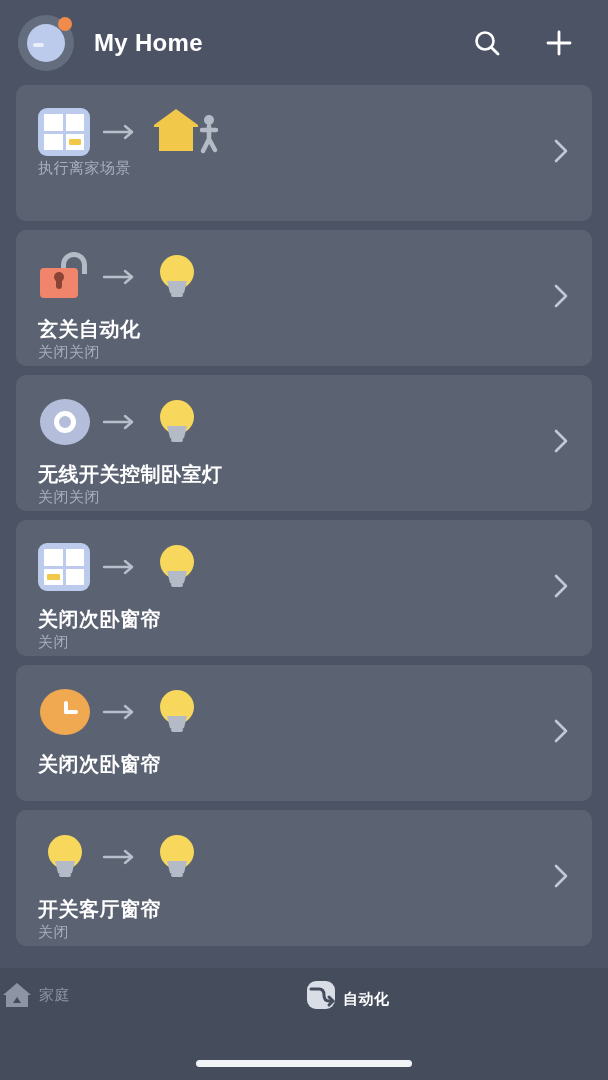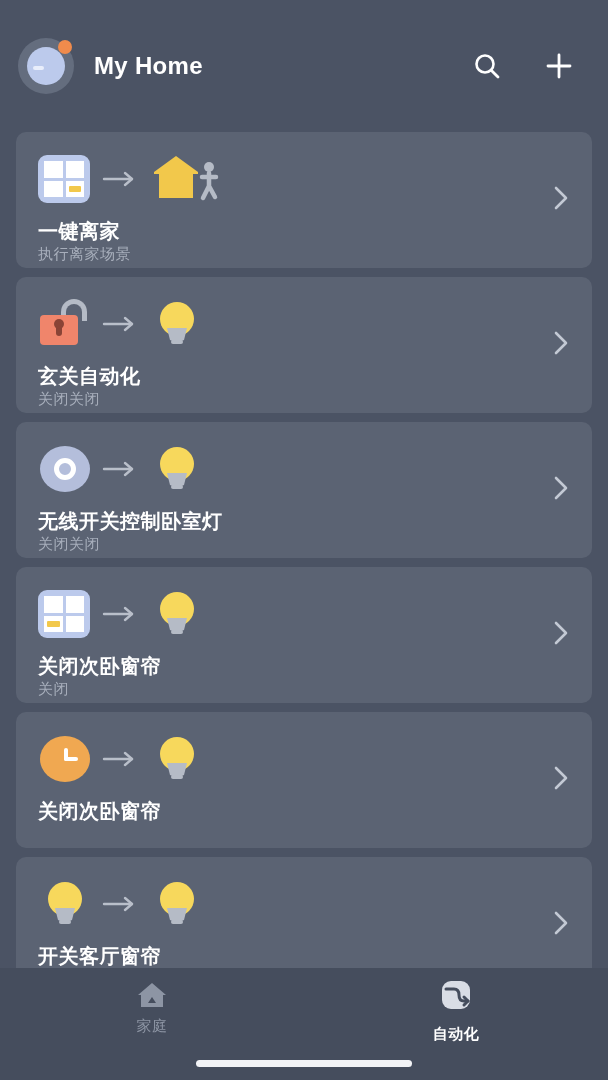--- a/index.html
+++ b/index.html
@@ -6,21 +6,21 @@
   html,body { width:608px; height:1080px; }
   body {
     background:#4b5364;
     font-family:"Liberation Sans","DejaVu Sans",sans-serif;
     overflow:hidden;
     position:relative;
   }
 
   
   .header {
-    height:132px;
+    height:85px;
     display:flex;
     align-items:center;
     padding:0 26px 0 18px;
   }
   .avatar-wrap { position:relative; width:56px; height:56px; flex:0 0 auto; }
   .avatar-ring {
     position:absolute; inset:0;
     border-radius:50%;
     background:#646d7e;
   }
@@ -190,21 +190,21 @@
     left:0; right:0; bottom:0;
     height:112px;
     background:#454d5d;
     display:flex;
     align-items:flex-start;
     padding-top:10px;
   }
   .nav-item {
     flex:1 1 0;
     display:flex;
-    flex-direction:column;
+    flex-direction:row;
     align-items:center;
     gap:5px;
   }
   .nav-icon { width:34px; height:34px; position:relative; }
   .nav-label {
     font-size:15px;
     color:#8d95a4;
     letter-spacing:.5px;
   }
   .nav-item.active .nav-label { color:#ffffff; font-weight:bold;margin-top:8px; }
@@ -267,21 +267,20 @@
       </div>
       <div class="ico-house">
         <svg width="80" height="54" viewBox="0 0 80 54">
           <polygon points="4,20 26,4 48,20 48,22 4,22" fill="#f2c84b"></polygon>
           <rect x="9" y="20" width="34" height="26" fill="#f2c84b"></rect>
           <circle cx="59" cy="15" r="5" fill="#b5bbc6"></circle>
           <path d="M59 21 L59 34 M59 34 L53 46 M59 34 L65 45 M52 25 L66 25" stroke="#b5bbc6" stroke-width="4.5" stroke-linecap="round" fill="none"></path>
         </svg>
       </div>
     </div>
-    <div class="card-title">一键离家</div>
     <div class="card-sub">执行离家场景</div>
     <div class="chevron">
       <svg width="18" height="30" viewBox="0 0 18 30">
         <polyline points="4,5 14,15 4,25" fill="none" stroke="#c3c9d4" stroke-width="2.6" stroke-linecap="round" stroke-linejoin="round"></polyline>
       </svg>
     </div>
   </div>
 
   <div class="card">
     <div class="icon-row">

